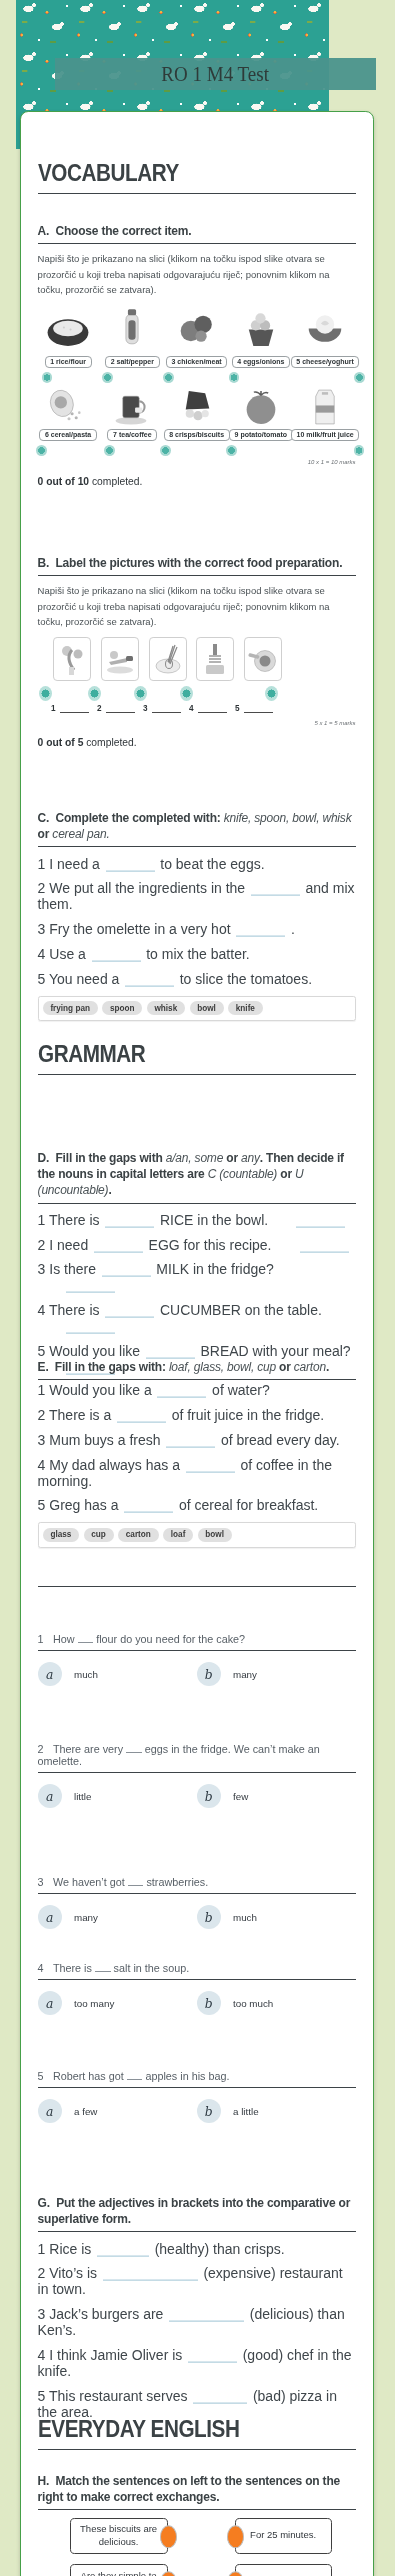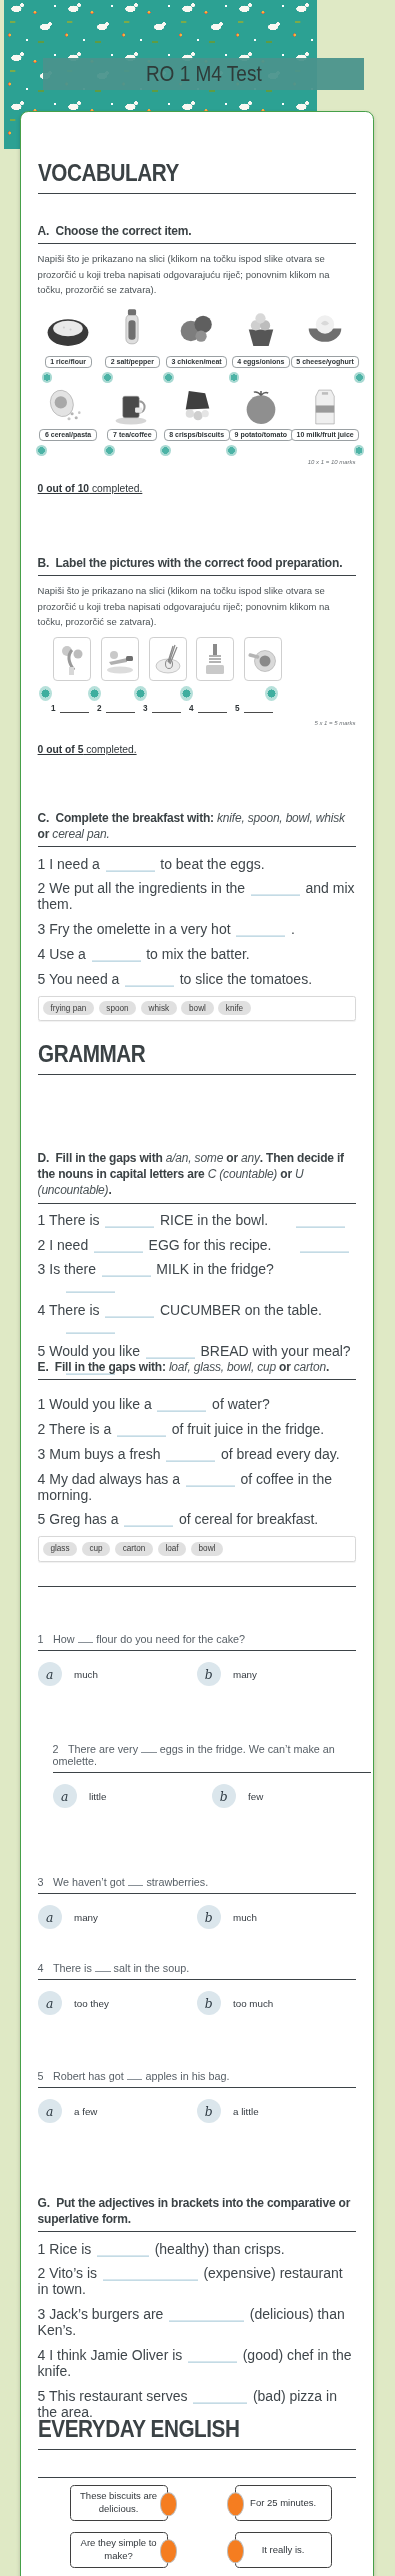--- a/index.html
+++ b/index.html
@@ -6,36 +6,37 @@
   body{
     position:relative;
     width:396px;height:2787px;
     background:#dfe9c5;
     font-family:"Liberation Sans","DejaVu Sans",sans-serif;
     color:#3a4145;
     overflow:hidden;
   }
   
   .pattern-header{
-    position:absolute;top:0;left:4px;width:313px;height:149px;
+    position:absolute;top:0;left:16px;width:313px;height:149px;
     background-color:#2ca193;
     background-image:
       radial-gradient(circle 1.5px at 31px 12.4px, #f3b33f 70%, transparent 75%),
       radial-gradient(circle 2.6px at 31px 12.4px, #e2693c 62%, transparent 66%),
       radial-gradient(circle 1.5px at 5.7px 35px, #f3b33f 70%, transparent 75%),
       radial-gradient(circle 2.6px at 5.7px 35px, #e2693c 62%, transparent 66%),
       radial-gradient(circle 3.1px at 18px 5.2px, #faf8f2 62%, transparent 66%),
       radial-gradient(ellipse 8.2px 5.2px at 12.4px 8.8px, #faf8f2 60%, transparent 64%),
       radial-gradient(circle 3.1px at 46px 24px, #faf8f2 62%, transparent 66%),
       radial-gradient(ellipse 8.2px 5.2px at 41px 27px, #faf8f2 60%, transparent 64%),
       radial-gradient(circle 2.1px at 23px 40px, #ffffff 58%, transparent 63%),
       radial-gradient(circle 2.1px at 51px 6.2px, #ffffff 58%, transparent 63%),
       radial-gradient(ellipse 4.6px 2.1px at 8.8px 22px, #7cab48 60%, transparent 65%),
       radial-gradient(ellipse 4.6px 2.1px at 37px 42px, #5e9c43 60%, transparent 65%);
     background-size:57px 49px;
+    font-family:Liberation Serif, serif;
   }
   .title-band{
     position:absolute;left:39px;top:58px;width:321px;height:32px;
     background:rgba(74,148,140,0.95);
     display:flex;align-items:center;justify-content:center;
   }
   .title-band .t{
     font-size:21.6px;font-weight:400;color:#2e3b39;letter-spacing:0px;
     transform:scaleX(0.88);transform-origin:center;
   }
@@ -51,21 +52,21 @@
     transform:scaleX(0.9);transform-origin:left;
   }
   .rule{border-top:1px solid #3d4347;margin-top:6.2px;}
   .h2{
     font-size:12px;font-weight:700;color:#3b4245;letter-spacing:-0.2px;line-height:1.35;
   }
   .h2 .it{font-style:italic;font-weight:400;color:#4a5256;}
   .h2-rule{border-top:0.8px solid #3d4347;margin-top:4.1px;}
   .instr{font-size:9.5px;color:#4b5256;line-height:1.62;margin-top:7.2px;}
   .marks{font-size:6px;font-style:italic;color:#6a6f73;text-align:right;}
-  .completed{font-size:10.3px;color:#2f3539;margin-top:18px;text-decoration:underline;}
+  .completed{font-size:10.3px;color:#2f3539;margin-top:11px;}
   .completed b{font-weight:700;}
   
   .a-row{display:flex;justify-content:space-between;margin-top:3.1px;}
   .a-col{width:61px;display:flex;flex-direction:column;align-items:center;}
   .img-box{width:58px;display:flex;align-items:center;justify-content:center;}
   .img-box.r1{height:54px;}
   .img-box.r2{height:42px;}
   .label-wrap{display:flex;flex-direction:column;align-items:flex-start;margin-top:1px;}
   .label-wrap.right{align-items:flex-end;}
   .pic-label{
@@ -101,21 +102,21 @@
   }
   .blank.b2{margin-left:28px;}
   
   .chips-box{
     border:0.5px solid #d8d8d8;border-radius:2.6px;background:#fff;
     padding:4.6px 4.1px;display:flex;gap:4.6px;
     box-shadow:0 0.5px 1px rgba(0,0,0,0.06);
   }
   .chip{
     background:#e0e0e0;border-radius:7.7px;padding:2.6px 7.7px;
-    font-size:8.2px;font-weight:400;color:#3c3c3c;white-space:nowrap;
+    font-size:8.2px;font-weight:700;color:#3c3c3c;white-space:nowrap;
   }
   
   .fq-text{font-size:10.8px;color:#575f66;font-weight:400;}
   .fq-text .qnum{margin-right:9.3px;}
   .gap{
     display:inline-block;width:15.5px;border-bottom:1px solid #8a9198;height:7.2px;margin:0 3.1px;
   }
   .fq-rule{border-top:0.8px solid #3d4347;margin-top:5.2px;}
   .opt-row{display:flex;margin-top:11.3px;}
   .opt{display:flex;align-items:center;width:50%;}
@@ -397,21 +398,21 @@
           </span>
       </div>
     </div>
 
     <div class="marks" style="margin-top:7.2px;">5 x 1 = 5 marks</div>
     <div class="completed"><b>0 out of 5</b><span> completed.</span></div>
   </div>
 
   <div class="sec" style="top:698px;">
     <div class="h2">
-      <span>C.</span>&nbsp;&nbsp;<span>Complete the breakfast with:</span>
+      <span>C.</span>&nbsp;&nbsp;<span>Complete the completed with:</span>
       <span class="it">knife, spoon, bowl, whisk</span>
       <b> </b><span>or</span>
       <span class="it">cereal pan.</span>
     </div>
     <div class="h2-rule"></div>
     <div style="margin-top:8.2px;">
       <div class="s-item"><span>1 I need a</span><span class="blank"></span><span>to beat the eggs.</span></div>
       <div class="s-item"><span>2 We put all the ingredients in the</span><span class="blank"></span><span>and mix them.</span></div>
       <div class="s-item"><span>3 Fry the omelette in a very hot</span><span class="blank"></span><span>.</span></div>
       <div class="s-item"><span>4 Use a</span><span class="blank"></span><span>to mix the batter.</span></div>
@@ -443,21 +444,21 @@
       <div class="s-item"><span>4 There is</span><span class="blank"></span><span>CUCUMBER on the table.</span><span class="blank b2"></span></div>
       <div class="s-item"><span>5 Would you like</span><span class="blank"></span><span>BREAD with your meal?</span><span class="blank b2"></span></div>
     </div>
   </div>
 
   <div class="sec" style="top:1247px;">
     <div class="h2">
       <span>E.</span>&nbsp;&nbsp;<span>Fill in the gaps with: </span><span class="it">loaf, glass, bowl, cup</span><span> or </span><span class="it">carton</span><span>.</span>
     </div>
     <div class="h2-rule"></div>
-    <div style="margin-top:16px;">
+    <div style="margin-top:2px;">
       <div class="s-item"><span>1 Would you like a</span><span class="blank"></span><span>of water?</span></div>
       <div class="s-item"><span>2 There is a</span><span class="blank"></span><span>of fruit juice in the fridge.</span></div>
       <div class="s-item"><span>3 Mum buys a fresh</span><span class="blank"></span><span>of bread every day.</span></div>
       <div class="s-item"><span>4 My dad always has a</span><span class="blank"></span><span>of coffee in the morning.</span></div>
       <div class="s-item"><span>5 Greg has a</span><span class="blank"></span><span>of cereal for breakfast.</span></div>
     </div>
     <div class="chips-box" style="margin-top:8.2px;">
       <span class="chip">glass</span>
       <span class="chip">cup</span>
       <span class="chip">carton</span>
@@ -478,21 +479,21 @@
           <span class="opt-circle">a</span>
           <span class="opt-label">much</span>
         </div>
       <div class="opt">
           <span class="opt-circle">b</span>
           <span class="opt-label">many</span>
         </div>
     </div>
   </div>
 
-  <div class="sec" style="top:1631px;margin-left:15px;">
+  <div class="sec" style="top:1631px;">
     <div class="fq-text"><span class="qnum">2</span><span>There are very</span><span class="gap"></span><span>eggs in the fridge. We can’t make an omelette.</span></div>
     <div class="fq-rule"></div>
     <div class="opt-row">
       <div class="opt">
           <span class="opt-circle">a</span>
           <span class="opt-label">little</span>
         </div>
       <div class="opt">
           <span class="opt-circle">b</span>
           <span class="opt-label">few</span>
@@ -514,21 +515,21 @@
         </div>
     </div>
   </div>
 
   <div class="sec" style="top:1850px;">
     <div class="fq-text"><span class="qnum">4</span><span>There is</span><span class="gap"></span><span>salt in the soup.</span></div>
     <div class="fq-rule"></div>
     <div class="opt-row">
       <div class="opt">
           <span class="opt-circle">a</span>
-          <span class="opt-label">too they</span>
+          <span class="opt-label">too many</span>
         </div>
       <div class="opt">
           <span class="opt-circle">b</span>
           <span class="opt-label">too much</span>
         </div>
     </div>
   </div>
 
   <div class="sec" style="top:1958px;">
     <div class="fq-text"><span class="qnum">5</span><span>Robert has got</span><span class="gap"></span><span>apples in his bag.</span></div>
@@ -558,20 +559,23 @@
       <div class="s-item"><span>5 This restaurant serves</span><span class="blank" style="width:54px;"></span><span>(bad) pizza in the area.</span></div>
     </div>
   </div>
 
   <div class="sec" style="top:2304px;">
     <div class="h1">EVERYDAY ENGLISH</div>
     <div class="rule"></div>
   </div>
 
   <div class="sec" style="top:2361px;">
+    <div class="h2">
+      <span>H.</span>&nbsp;&nbsp;<span>Match the sentences on left to the sentences on the right to make correct exchanges.</span>
+    </div>
     <div class="h2-rule"></div>
 
     <div style="margin-top:7.2px;">
       <div class="h-row">
         <div class="m-box m-left">These biscuits are delicious.</div>
         <div class="m-box m-right">For 25 minutes.</div>
         <span class="oval l"></span>
         <span class="oval r"></span>
       </div>
       <div class="h-row">

